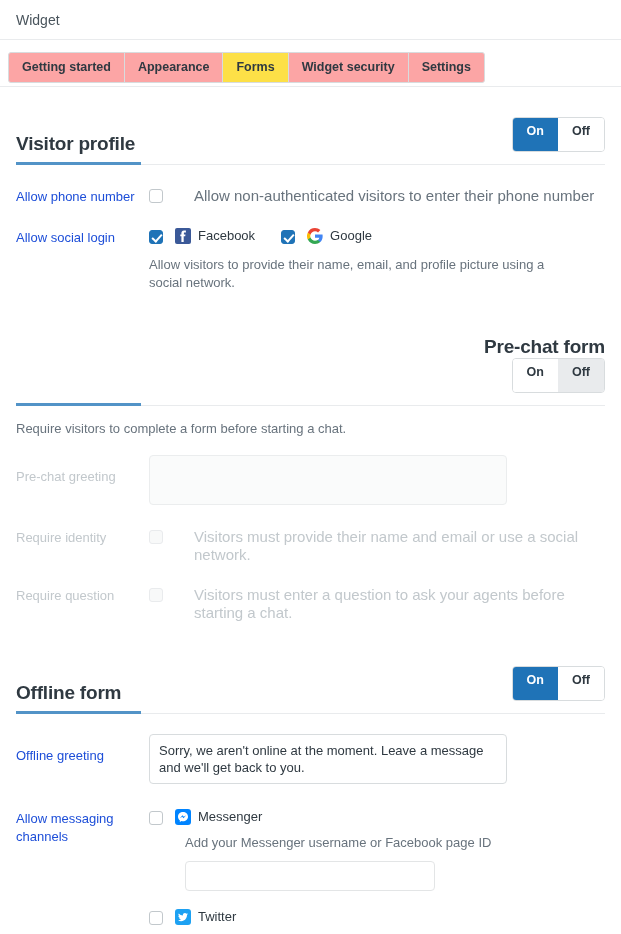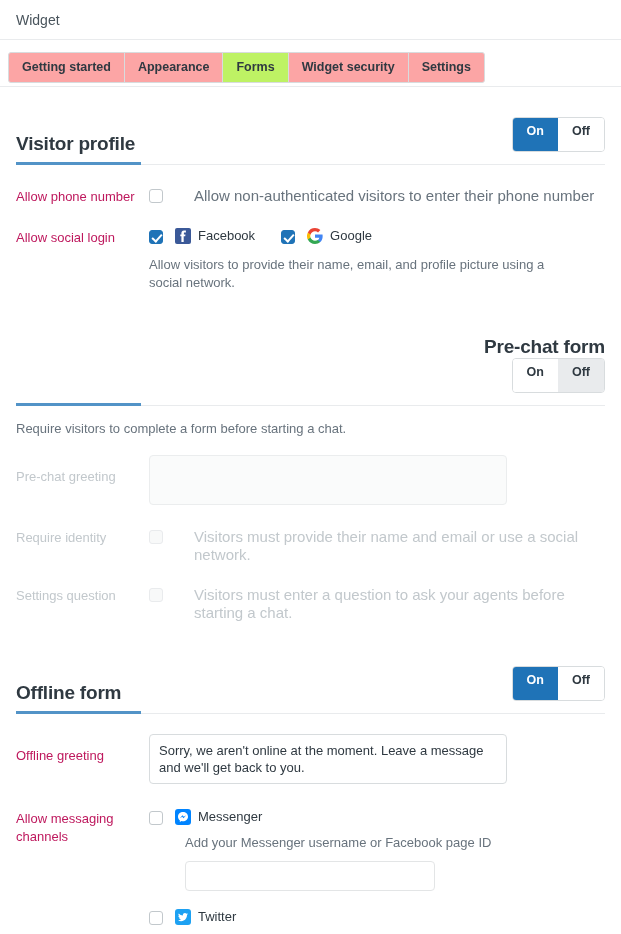--- a/index.html
+++ b/index.html
@@ -41,21 +41,21 @@
     border: 1px solid #d8dcde;
     background: #fca5a5;
     padding: 7px 13px 8px 13px;
     margin-left: -1px;
     line-height: 14px;
     white-space: nowrap;
     cursor: pointer;
   }
   .tab:first-child { margin-left: 0; border-radius: 3px 0 0 3px; }
   .tab:last-child { border-radius: 0 3px 3px 0; }
-  .tab.active { background: #bef264; color: #2f3941; }
+  .tab.active { background: #fde047; color: #2f3941; }
 
   
   .content { padding: 0 16px; }
 
   .section-head {
     display: flex;
     align-items: flex-end;
     justify-content: space-between;
     position: relative;
     margin-top: 30px;
@@ -108,21 +108,21 @@
 
   
   .row {
     display: flex;
     margin-top: 22px;
   }
   .row-label {
     width: 133px;
     flex: 0 0 133px;
     font-size: 13px;
-    color: #be185d;
+    color: #1d4ed8;
     line-height: 18px;
     padding-top: 1px;
   }
   .row-body { flex: 1; min-width: 0; }
   .section-desc {
     font-size: 13px;
     color: #68737d;
     margin-top: 14px;
     line-height: 18px;
   }
@@ -337,21 +337,21 @@
     <div class="row-label label-muted">Require identity</div>
     <div class="row-body">
       <div class="cbline">
         <span class="cb disabled"></span>
         <span class="cb-text muted">Visitors must provide their name and email or use a social network.</span>
       </div>
     </div>
   </div>
 
   <div class="row" style="margin-top:22px;">
-    <div class="row-label label-muted">Settings question</div>
+    <div class="row-label label-muted">Require question</div>
     <div class="row-body">
       <div class="cbline">
         <span class="cb disabled"></span>
         <span class="cb-text muted" style="max-width:412px;">Visitors must enter a question to ask your agents before starting a chat.</span>
       </div>
     </div>
   </div>
 
   <div class="section-head" style="margin-top:44px;">
     <div class="section-title">Offline form</div>

